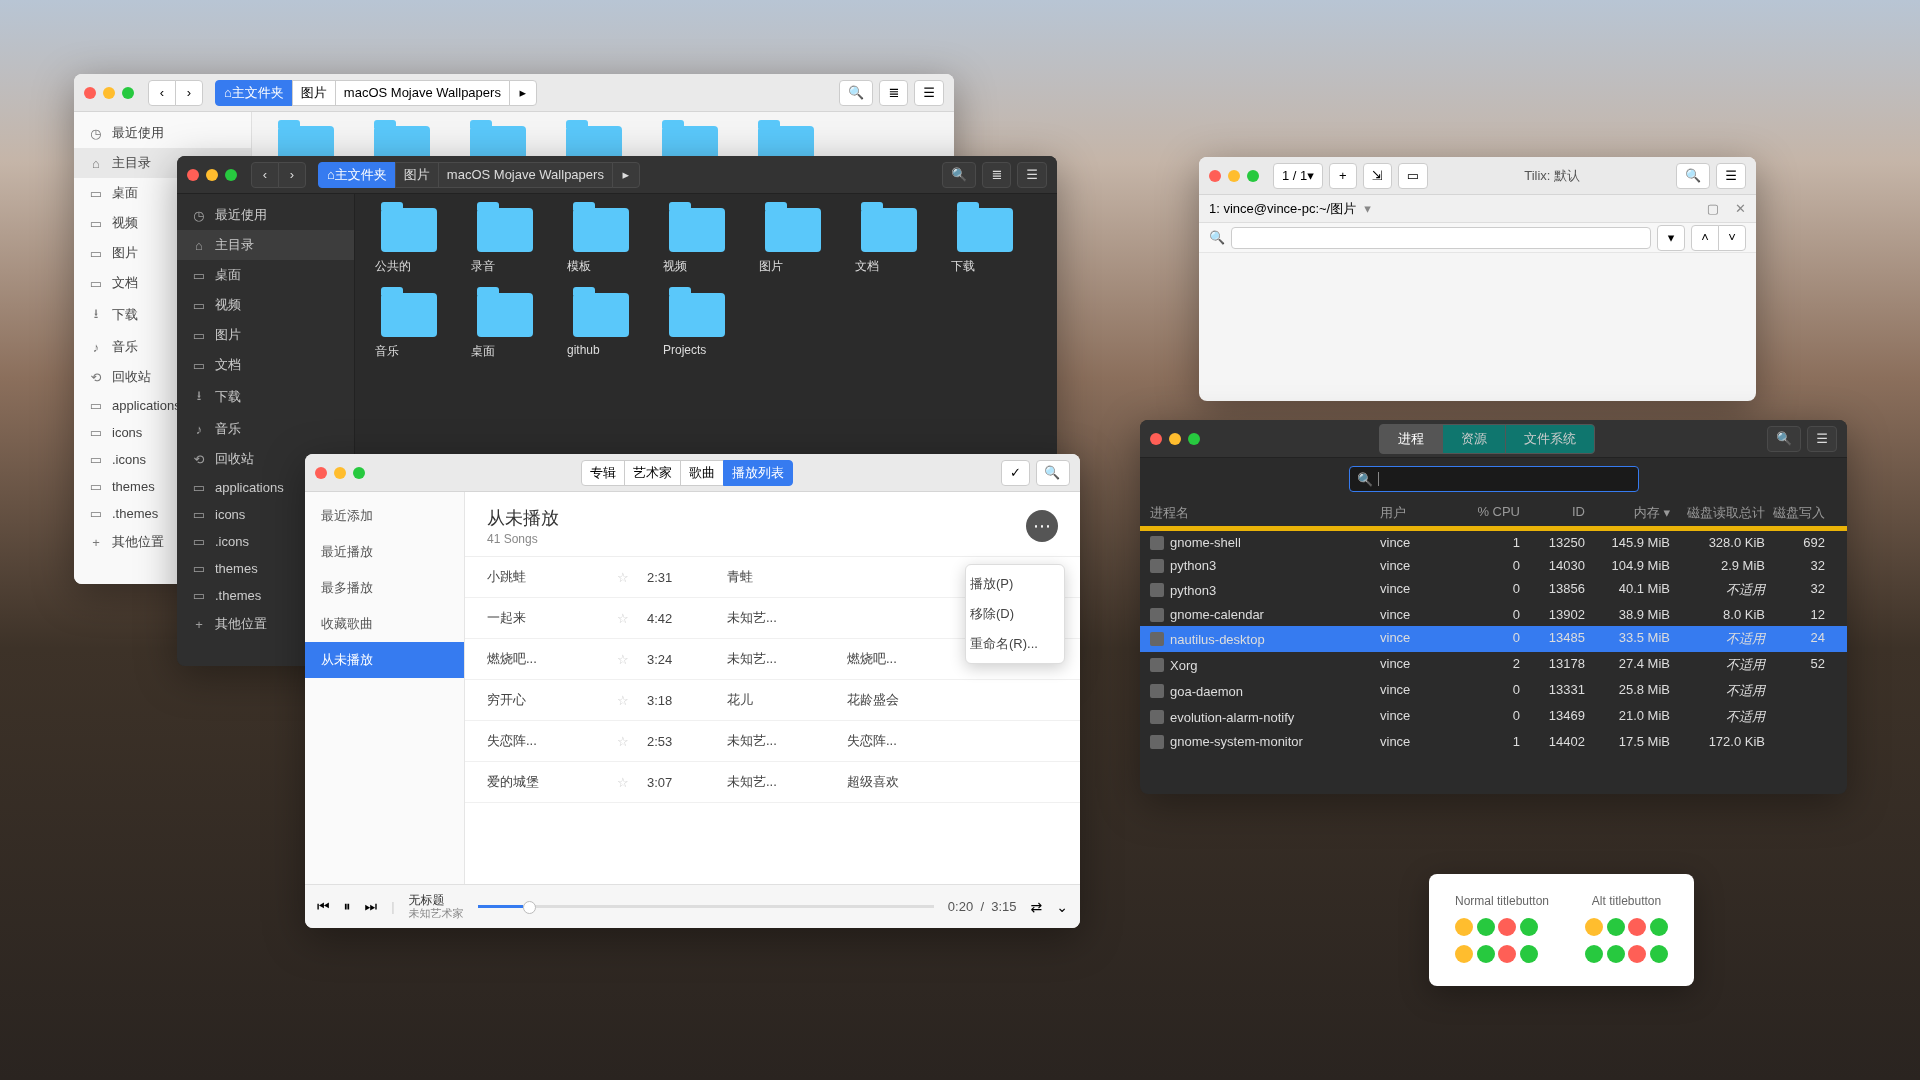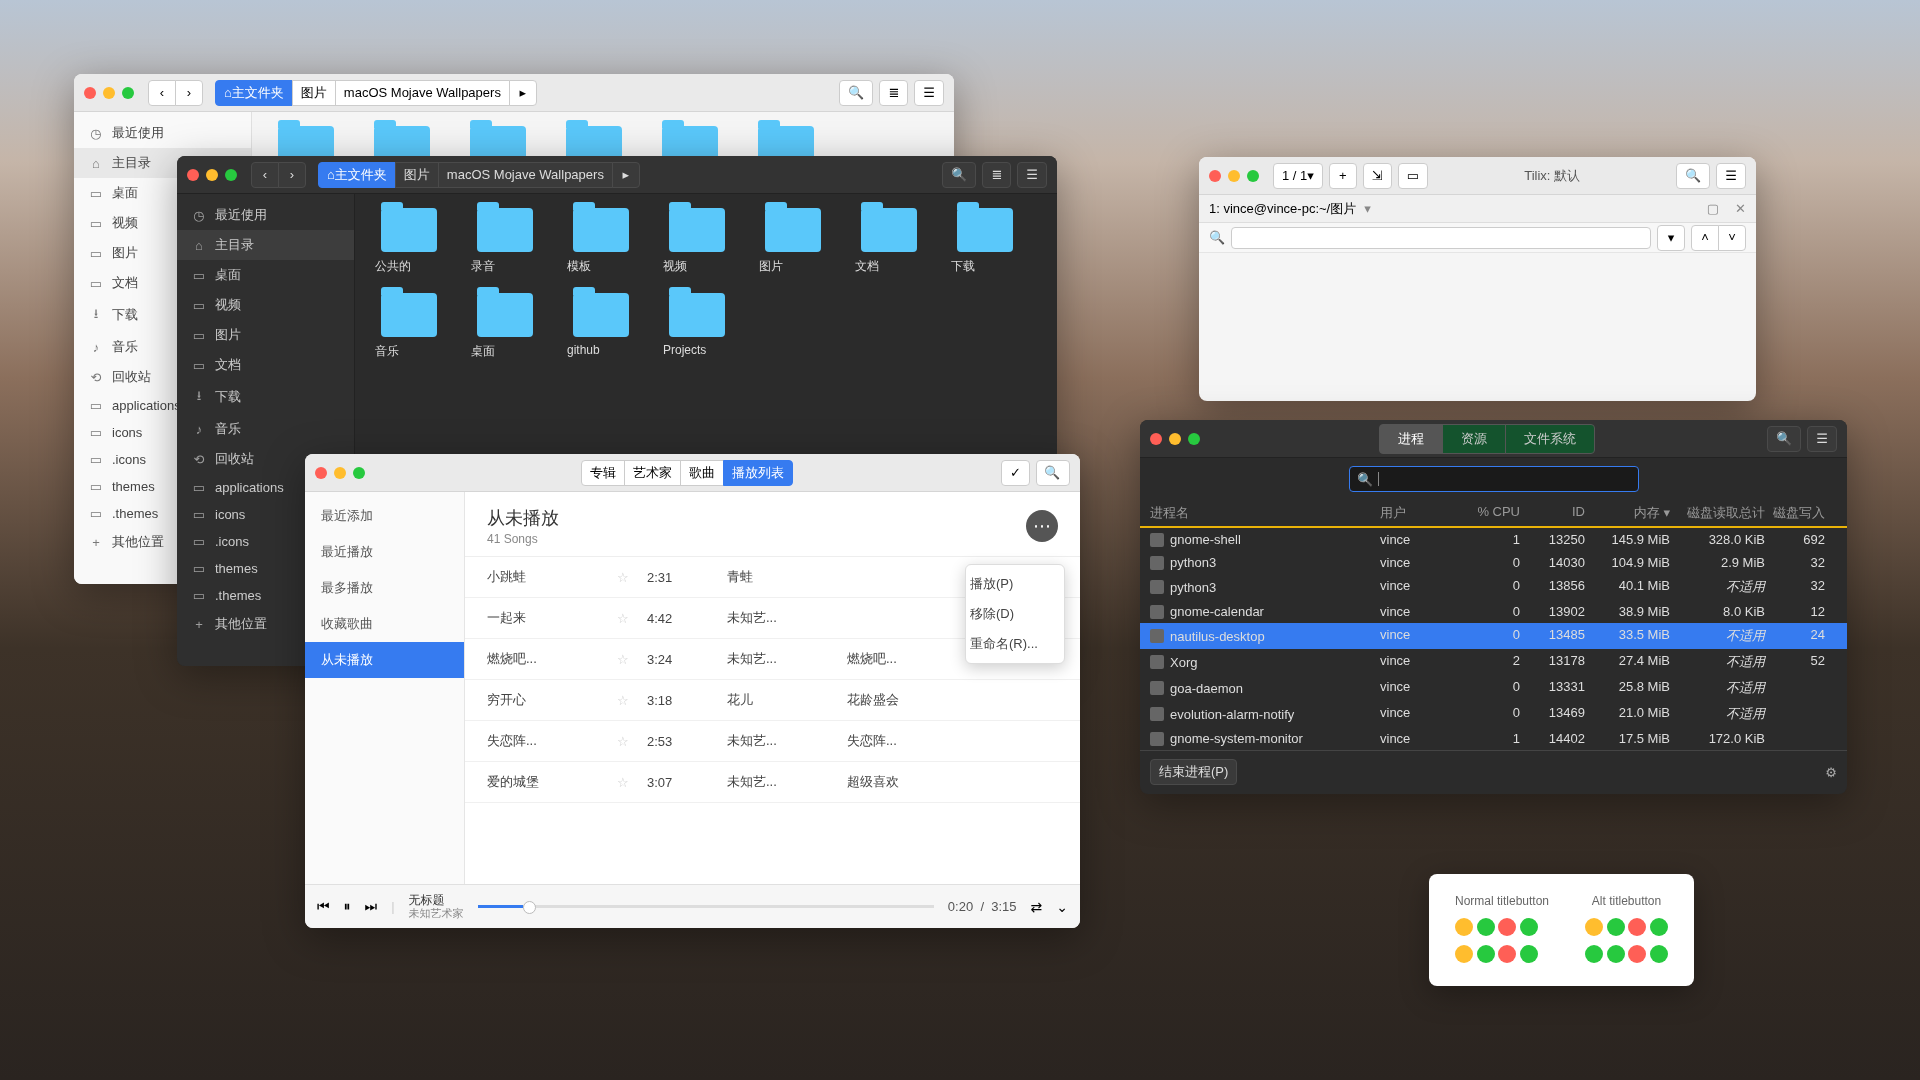--- a/index.html
+++ b/index.html
@@ -50,26 +50,26 @@
 .prog::before{content:"";position:absolute;left:10%;top:-4px;width:11px;height:11px;background:#fff;border:1px solid #bbb;border-radius:50%}
 .ctxmenu { position:absolute; background:#fff; border:1px solid #ddd; border-radius:6px; box-shadow:0 4px 16px rgba(0,0,0,.2); padding:4px 0; min-width:100px; }
 .ctxitem { padding:6px 4px; color:#444; cursor:pointer; white-space:nowrap; }
 
 .term { background:#fff; font-family:monospace; padding:2px 8px; color:#222; height:calc(100% - 38px - 28px - 30px); }
 .termtab { height:28px; display:flex; align-items:center; padding:0 10px; background:#f0f0f0; border-bottom:1px solid #ddd; gap:6px; }
 .termsearch { height:30px; display:flex; align-items:center; padding:0 10px; gap:6px; background:#f7f7f7; border-bottom:1px solid #e5e5e5; }
 .tinput { flex:1; height:22px; border:1px solid #ccc; border-radius:4px; padding:0 8px; background:#fff; }
 
 .smtabs { display:flex; }
-.smtab { padding:5px 18px; background:#14532d; color:#ccc; cursor:pointer; border:1px solid #555; margin-left:-1px; }
+.smtab { padding:5px 18px; background:#0f766e; color:#ccc; cursor:pointer; border:1px solid #555; margin-left:-1px; }
 .smtab:first-child{border-radius:4px 0 0 4px}.smtab:last-child{border-radius:0 4px 4px 0}
 .smtab.sel { background:#555; color:#fff; }
 .smsearch { margin:8px auto; width:290px; height:26px; background:#1a1a1a; border:1px solid #367bf0; border-radius:4px; display:flex; align-items:center; padding:0 8px; color:#888; }
 .smhead,.smrow { display:flex; padding:4px 10px; font-size:12px; }
-.smhead { color:#999; border-bottom:2px solid #eab308; }
+.smhead { color:#999; border-bottom:5px solid #eab308; }
 .smrow { color:#ddd; }
 .smrow.sel { background:#367bf0; }
 .smrow>div:nth-child(1),.smhead>div:nth-child(1){width:230px;display:flex;align-items:center;gap:6px}
 .smrow>div:nth-child(2),.smhead>div:nth-child(2){width:80px}
 .smrow>div:nth-child(3),.smhead>div:nth-child(3){width:60px;text-align:right}
 .smrow>div:nth-child(4),.smhead>div:nth-child(4){width:65px;text-align:right}
 .smrow>div:nth-child(5),.smhead>div:nth-child(5){width:85px;text-align:right}
 .smrow>div:nth-child(6),.smhead>div:nth-child(6){width:95px;text-align:right}
 .smrow>div:nth-child(7),.smhead>div:nth-child(7){width:60px;text-align:right}
 .smfoot { padding:8px 10px; display:flex; align-items:center; border-top:1px solid #444; }
@@ -592,25 +592,20 @@
           <span>gnome-system-monitor</span>
         </div>
         <div>vince</div>
         <div>1</div>
         <div>14402</div>
         <div>17.5 MiB</div>
         <div style="font-style:normal">172.0 KiB</div>
         <div></div>
       </div>
     </div>
- <div class="smfoot">
-  <div class="btn">结束进程(P)</div>
-  <div class="spacer"></div>
-  <span style="color:#aaa">⚙</span>
- </div>
 </div>
 
 <div class="demo" style="left:1429px;top:874px">
  <table>
   <tbody>
         <tr>
           <th>Normal titlebutton</th>
           <th style="width:20px"></th>
           <th>Alt titlebutton</th>
         </tr>

